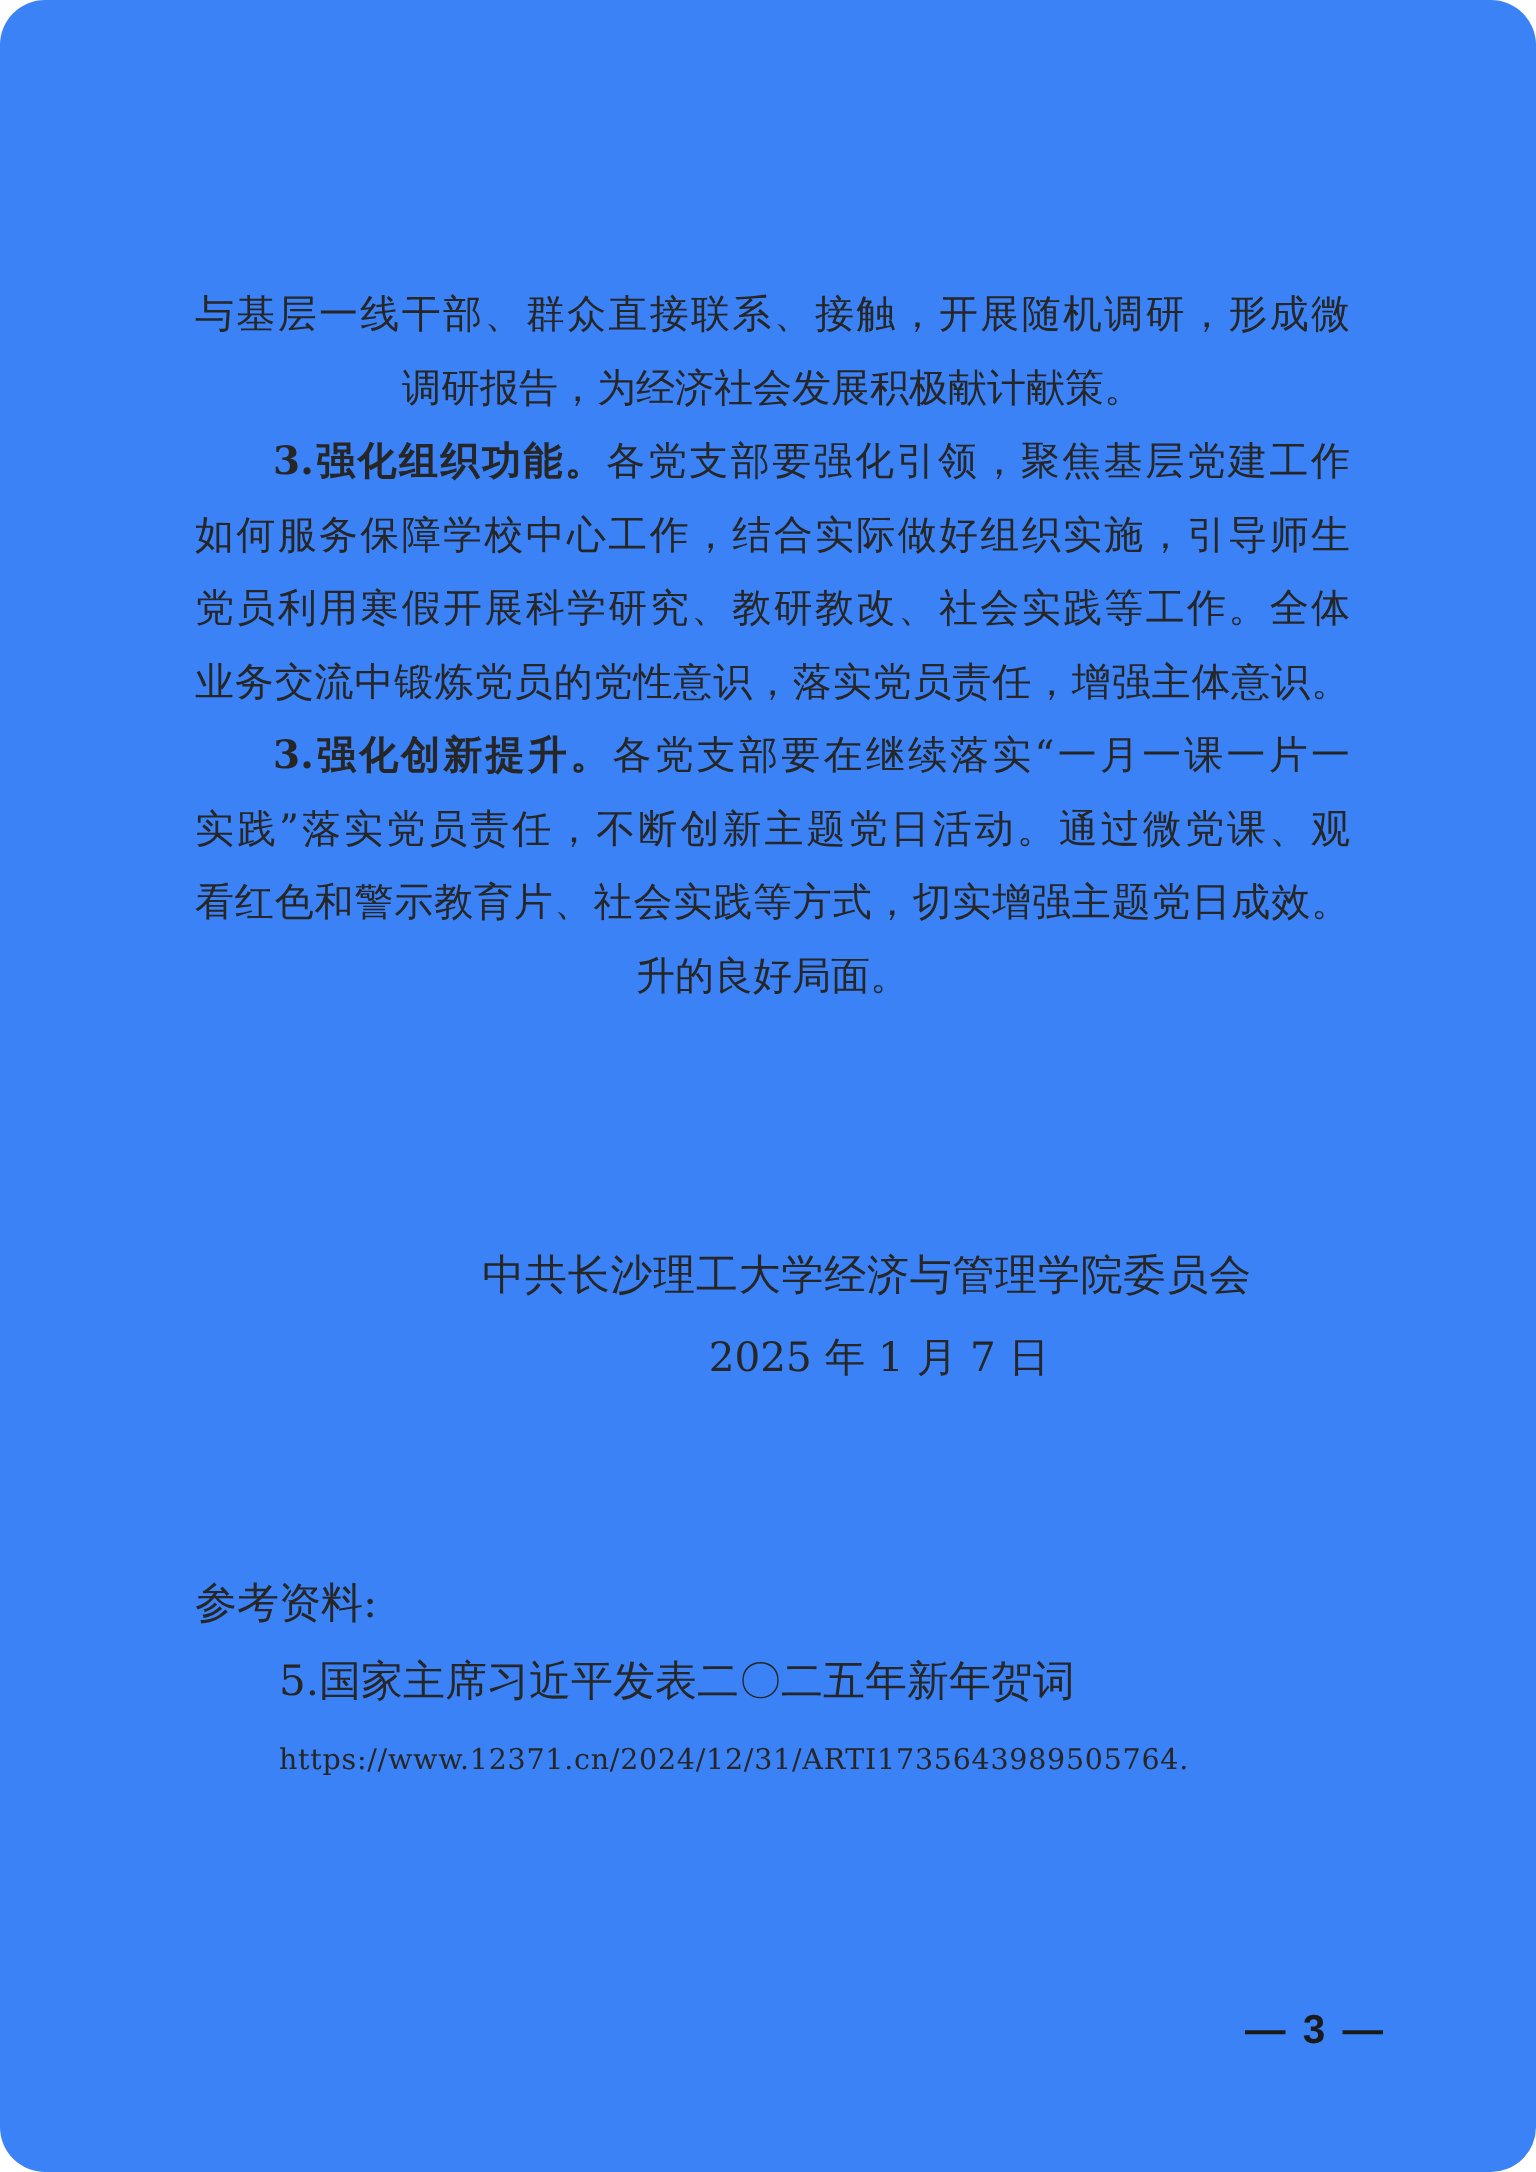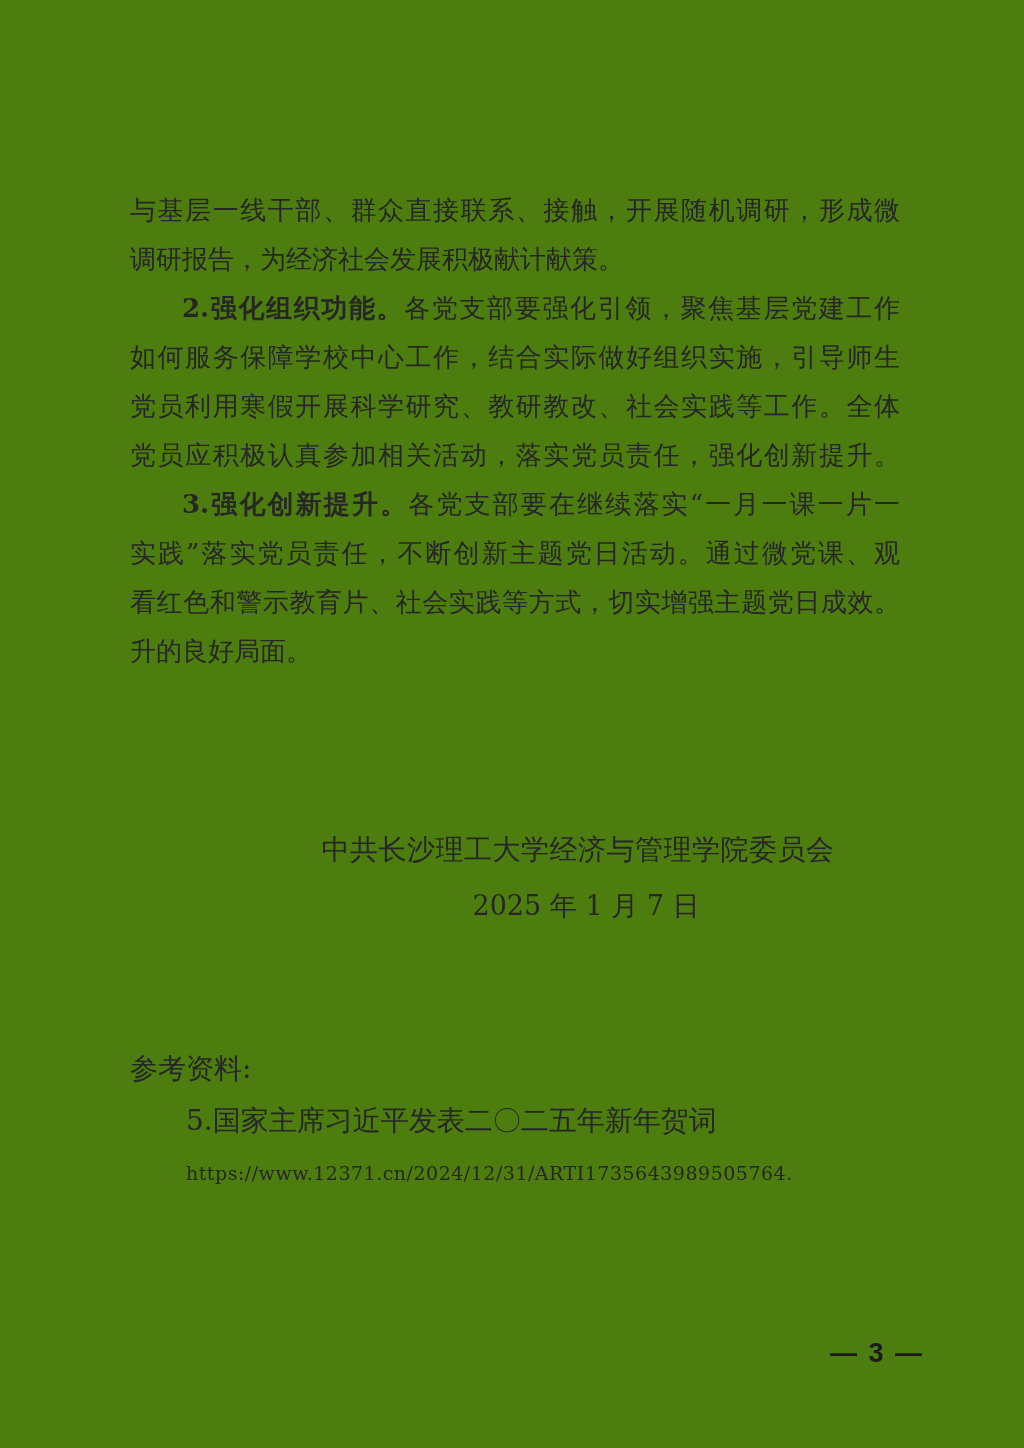--- a/index.html
+++ b/index.html
@@ -4,37 +4,39 @@
 <style>
   html, body {
     margin: 0;
     padding: 0;
     background: #ffffff;
   }
   .page {
     position: relative;
     width: 1024px;
     height: 1448px;
-    background: #4d7c0f;
+    background: #3b82f6;
     overflow: hidden;
     font-family: "DejaVu Serif", "Liberation Serif", serif;
     color: #262626;
+    border-radius: 30px;
   }
   
   .body-block {
     position: absolute;
     left: 130px;
     top: 186px;
     width: 770px;
   }
   .bline {
     height: 49px;
     line-height: 49px;
     font-size: 26px;
     white-space: nowrap;
+    text-align: center;
   }
   .bline.fill {
     white-space: normal;
     text-align: justify;
     text-align-last: justify;
   }
   .bline.indent {
     text-indent: 52px;
   }
   .bold { font-weight: 700; }
@@ -91,24 +93,24 @@
   }
 </style>
 </head>
 <body>
 
 <div class="page">
 
   <div class="body-block" id="bodyLines">
       <div class="bline fill"><span>与基层一线干部、群众直接联系、接触，开展随机调研，形成微</span></div>
       <div class="bline"><span>调研报告，为经济社会发展积极献计献策。</span></div>
-      <div class="bline fill indent"><span class="bold">2.强化组织功能。</span><span>各党支部要强化引领，聚焦基层党建工作</span></div>
+      <div class="bline fill indent"><span class="bold">3.强化组织功能。</span><span>各党支部要强化引领，聚焦基层党建工作</span></div>
       <div class="bline fill"><span>如何服务保障学校中心工作，结合实际做好组织实施，引导师生</span></div>
       <div class="bline fill"><span>党员利用寒假开展科学研究、教研教改、社会实践等工作。全体</span></div>
-      <div class="bline fill"><span>党员应积极认真参加相关活动，落实党员责任，强化创新提升。</span></div>
+      <div class="bline fill"><span>业务交流中锻炼党员的党性意识，落实党员责任，增强主体意识。</span></div>
       <div class="bline fill indent"><span class="bold">3.强化创新提升。</span><span>各党支部要在继续落实“一月一课一片一</span></div>
       <div class="bline fill"><span>实践”落实党员责任，不断创新主题党日活动。通过微党课、观</span></div>
       <div class="bline fill"><span>看红色和警示教育片、社会实践等方式，切实增强主题党日成效。</span></div>
       <div class="bline"><span>升的良好局面。</span></div>
     </div>
 
   <div class="closing-org">中共长沙理工大学经济与管理学院委员会</div>
 
   <div class="closing-date">2025 年 1 月 7 日</div>
 

